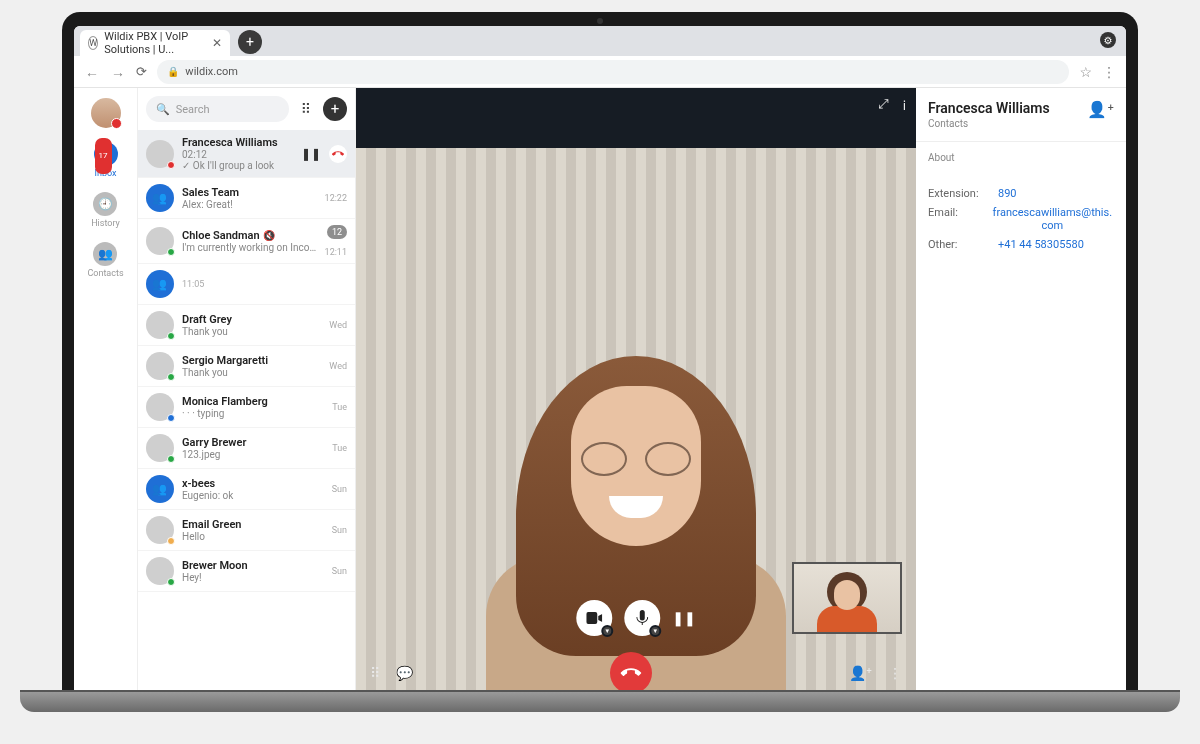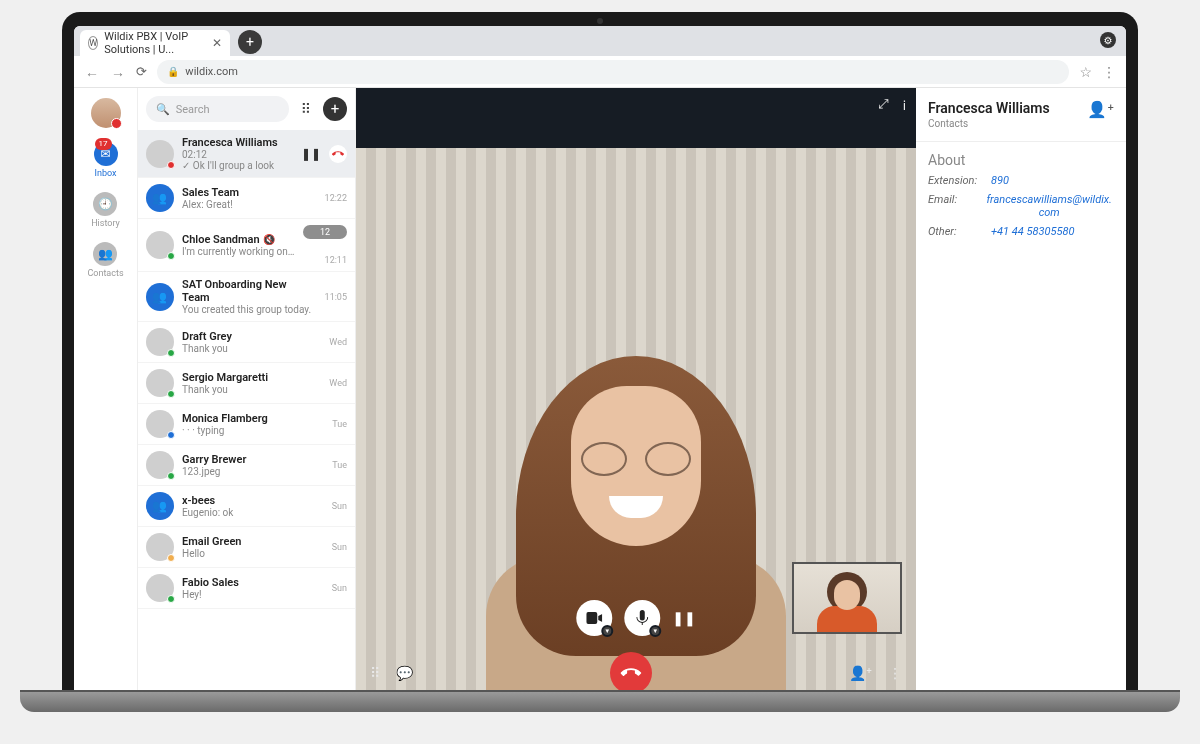--- a/index.html
+++ b/index.html
@@ -27,40 +27,40 @@
   
   .app { flex: 1; display: flex; }
   
   .leftnav { width: 64px; background: #fff; border-right: 1px solid #eee; display: flex; flex-direction: column; align-items: center; padding-top: 10px; gap: 14px; }
   .avatar-sm { width: 30px; height: 30px; border-radius: 50%; background: linear-gradient(#d8b9a0,#c09070); position: relative; }
   .avatar-sm::after { content:''; position:absolute; bottom:-1px; right:-1px; width:9px; height:9px; border-radius:50%; background:#e03030; border:1.5px solid #fff; }
   .nav-item { display: flex; flex-direction: column; align-items: center; gap: 2px; color: #9a9a9a; font-size: 9px; position: relative; }
   .nav-item.active { color: #1f6fd6; }
   .nav-icon-circle { width: 24px; height: 24px; border-radius: 50%; background:#bbb; display:flex; align-items:center; justify-content:center; color:#fff; font-size:12px; }
   .nav-item.active .nav-icon-circle { background:#1f6fd6; }
-  .nav-badge { position:absolute; top:-4px; right:6px; background:#e03030; color:#fff; font-size:8px; border-radius:7px; padding:0 4px; line-height:12px; }
+  .nav-badge { position:absolute; top:-4px; right:6px; background:#e03030; color:#fff; font-size:8px; border-radius:7px; padding:12px 4px; line-height:12px; }
   
   .middle { width: 218px; background:#fff; border-right:1px solid #eee; display:flex; flex-direction:column; }
   .middle-header { display:flex; align-items:center; gap:6px; padding:8px 8px; }
   .search { flex:1; background:#f1f2f4; border-radius:14px; height:26px; display:flex; align-items:center; padding:0 10px; color:#9a9a9a; font-size:11px; gap:6px; }
   .grid-btn { width:22px; height:22px; display:flex; align-items:center; justify-content:center; color:#444; font-size:14px; }
   .add-btn { width:24px; height:24px; border-radius:50%; background:#333; color:#fff; display:flex; align-items:center; justify-content:center; font-size:15px; }
   .convo-list { flex:1; overflow:hidden; }
   .convo { display:flex; align-items:center; padding:6px 8px; border-bottom:1px solid #f3f3f3; gap:8px; position:relative; }
   .convo.active { background:#eceef1; }
   .convo .av { width:28px; height:28px; border-radius:50%; background:#cfcfcf; flex-shrink:0; position:relative; }
   .convo .av.team { background:#1f6fd6; display:flex; align-items:center; justify-content:center; color:#fff; font-size:12px; }
   .convo .av .dot { position:absolute; bottom:-1px; right:-1px; width:8px; height:8px; border-radius:50%; border:1.5px solid #fff; }
   .dot.green{background:#28a745;} .dot.red{background:#e03030;} .dot.blue{background:#1f6fd6;} .dot.yellow{background:#f0ad4e;}
   .convo .info { flex:1; min-width:0; }
   .convo .name { font-size:11px; font-weight:600; color:#222; display:flex; align-items:center; gap:4px; }
   .convo .sub { font-size:10px; color:#888; white-space:nowrap; overflow:hidden; text-overflow:ellipsis; }
   .convo .sub .draft { color:#e03030; font-weight:600; }
   .convo .time { font-size:9px; color:#aaa; }
-  .convo .time-badge { background:#8e8e8e; color:#fff; border-radius:8px; font-size:9px; padding:0 17px; line-height:14px; margin-bottom:14px; display:inline-block; }
+  .convo .time-badge { background:#8e8e8e; color:#fff; border-radius:8px; font-size:9px; padding:0 5px; line-height:14px; margin-bottom:6px; display:inline-block; }
   .convo .time-badge.blue { background:#1f6fd6; }
   .convo .time-col { display:flex; flex-direction:column; align-items:flex-end; gap:2px; }
   .convo .callctrl { display:flex; gap:8px; align-items:center; }
   .convo .pause { font-size:12px; color:#333; }
   .convo .hang { width:18px; height:18px; border-radius:50%; background:#fff; display:flex; align-items:center; justify-content:center; }
   .convo .hang svg { fill:#e03030; }
   .muted-icon { color:#aaa; font-size:10px; }
   
   .video-area { flex:1; background:#161c24; position:relative; display:flex; flex-direction:column; }
   .video-top-icons { position:absolute; top:8px; right:10px; display:flex; gap:14px; color:#eaeaea; font-size:13px; }
@@ -87,22 +87,22 @@
   .bb-right { display:flex; gap:16px; color:#e8e8e8; font-size:14px; align-items:center; }
   .hangup { width:42px; height:42px; border-radius:50%; background:#e23a3a; display:flex; align-items:center; justify-content:center; }
   .hangup svg { fill:#fff; transform:rotate(135deg); }
   
   .rightpanel { width:210px; background:#fff; display:flex; flex-direction:column; }
   .rp-header { padding:12px 12px 8px; display:flex; justify-content:space-between; align-items:flex-start; }
   .rp-header .nm { font-size:14px; font-weight:600; color:#222; }
   .rp-header .sec { font-size:10px; color:#888; margin-top:2px; }
   .rp-divider { height:1px; background:#eee; margin:4px 0 0; }
   .rp-body { padding:10px 12px; font-size:11px; }
-  .rp-about { color:#888; font-size:14px; margin-bottom:6px; }
-  .rp-row { display:flex; gap:5px; margin-bottom:6px;font-style:italic; }
+  .rp-about { color:#888; font-size:10px; margin-bottom:24px; }
+  .rp-row { display:flex; gap:12px; margin-bottom:6px; }
   .rp-row .lbl { color:#666; width:58px; }
   .rp-row .val { color:#1f6fd6; word-break:break-all;text-align:center; }
 </style>
 </head>
 <body>
 
 <div class="laptop">
   <div class="laptop-screen-bezel">
     <div class="laptop-camera"></div>
     <div class="browser">
@@ -194,24 +194,20 @@
                   <div class="name">Chloe Sandman<span class="muted-icon">🔇</span></div>
                   <div class="sub">I'm currently working on Incoming mess...</div>
                 </div>
                 <div class="time-col">
                   <span class="time-badge">12</span>
                   <span class="time">12:11</span>
                 </div>
               </div>
               <div class="convo">
                 <div class="av team">👥</div>
-                <div class="info">
-                  <div class="name">SAT Onboarding New Team</div>
-                  <div class="sub">You created this group today.</div>
-                </div>
                 <div class="time-col">
                   <span class="time">11:05</span>
                 </div>
               </div>
               <div class="convo">
                 <div class="av">
                   <span class="dot green"></span>
                 </div>
                 <div class="info">
                   <div class="name">Draft Grey</div>
@@ -277,21 +273,21 @@
                 </div>
                 <div class="time-col">
                   <span class="time">Sun</span>
                 </div>
               </div>
               <div class="convo">
                 <div class="av">
                   <span class="dot green"></span>
                 </div>
                 <div class="info">
-                  <div class="name">Fabio Sales</div>
+                  <div class="name">Brewer Moon</div>
                   <div class="sub">Hey!</div>
                 </div>
                 <div class="time-col">
                   <span class="time">Sun</span>
                 </div>
               </div>
             </div>
         </div>
 
         <div class="video-area">
@@ -361,21 +357,21 @@
           </div>
           <div class="rp-divider"></div>
           <div class="rp-body">
             <div class="rp-about">About</div>
             <div class="rp-row">
               <span class="lbl">Extension:</span>
               <span class="val">890</span>
             </div>
             <div class="rp-row">
               <span class="lbl">Email:</span>
-              <span class="val">francescawilliams@wildix.com</span>
+              <span class="val">francescawilliams@this.com</span>
             </div>
             <div class="rp-row">
               <span class="lbl">Other:</span>
               <span class="val">+41 44 58305580</span>
             </div>
           </div>
         </div>
       </div>
     </div>
   </div>

